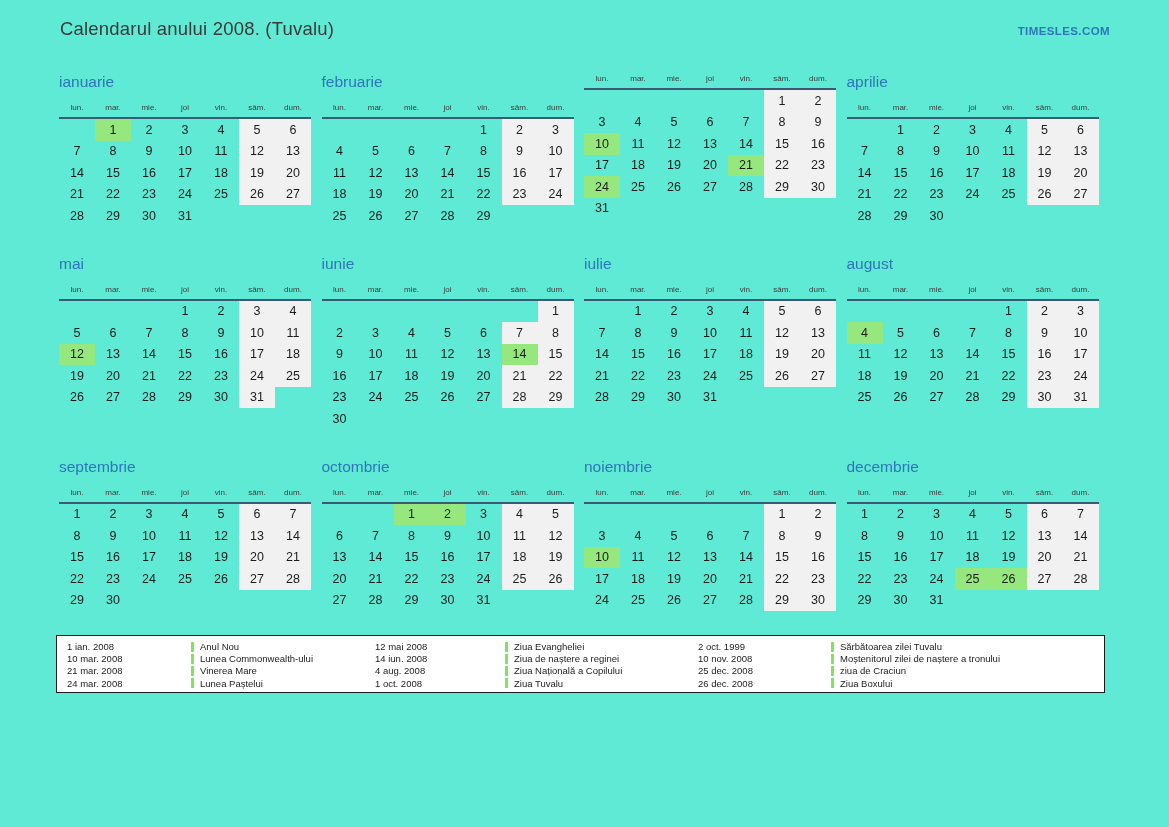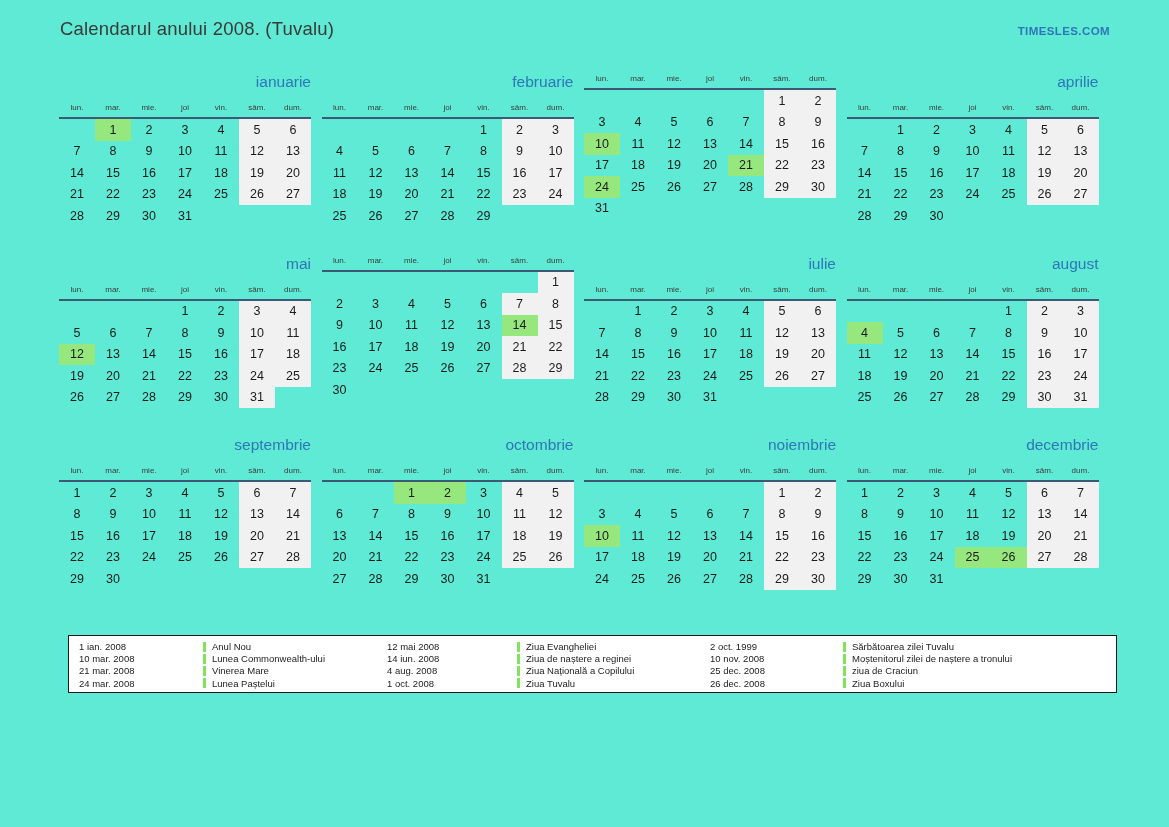--- a/index.html
+++ b/index.html
@@ -18,38 +18,38 @@
     color:var(--blue);text-decoration:none;cursor:pointer;
   }
   
   .months{
     position:absolute;left:59px;top:71px;
     display:grid;grid-template-columns:repeat(4,252px);
     column-gap:10.5px;row-gap:26px;
   }
   .month{width:252px;}
   .month-title{
-    margin:0 0 7px 0;text-align:right;
+    margin:0 0 7px 0;text-align:left;
     font-size:15.5px;font-weight:400;color:var(--blue);line-height:22px;
   }
   table.month-grid{border-collapse:collapse;table-layout:fixed;width:252px;}
   .month-grid th{
     width:36px;height:15px;padding:0 0 2px 0;
     font-size:8px;font-weight:400;color:#3c3c3c;text-align:center;
     border-bottom:2px solid var(--rule);
   }
   .month-grid td{
     width:36px;height:21.5px;padding:0;text-align:center;vertical-align:middle;
     font-size:12.5px;color:#1c1c1c;
   }
   .month-grid td.we{background:var(--gray);}
   .month-grid td.hol{background:var(--green);}
   
   .legend{
-    position:absolute;left:68px;top:635px;width:1049px;height:58px;
+    position:absolute;left:56px;top:635px;width:1049px;height:58px;
     box-sizing:border-box;border:1px solid #1a1a1a;background:#fff;
     display:grid;grid-template-columns:124px 184px 130px 193px 133px 1fr;
     align-content:start;padding:5px 0 0 10px;
   }
   .lg-date,.lg-name{
     font-size:9.5px;line-height:12.2px;color:#222;white-space:nowrap;
     overflow:hidden;
   }
   .tick{
     display:inline-block;width:3px;height:10px;background:var(--tick);
@@ -380,20 +380,21 @@
               <td>28</td>
               <td>29</td>
               <td>30</td>
               <td class="we">31</td>
               <td></td>
             </tr>
           </tbody>
         </table>
       </section>
       <section class="month">
+        <h2 class="month-title">iunie</h2>
         <table class="month-grid">
           <thead>
             <tr>
               <th>lun.</th>
               <th>mar.</th>
               <th>mie.</th>
               <th>joi</th>
               <th>vin.</th>
               <th>sâm.</th>
               <th>dum.</th>

